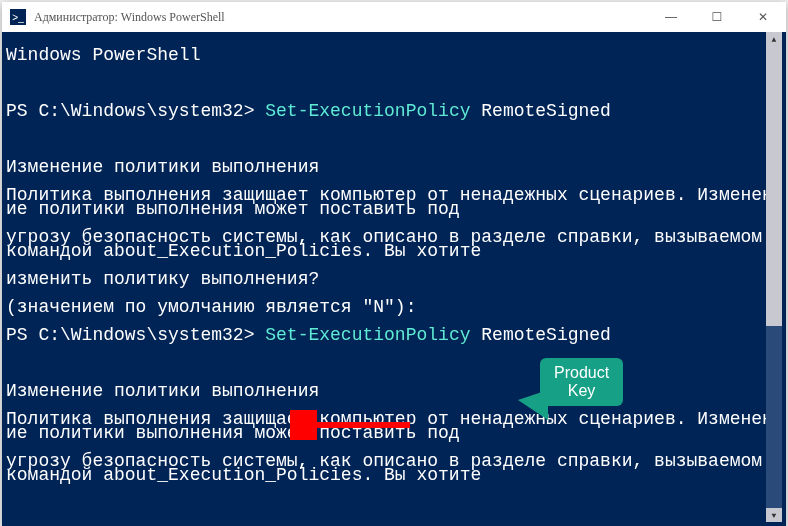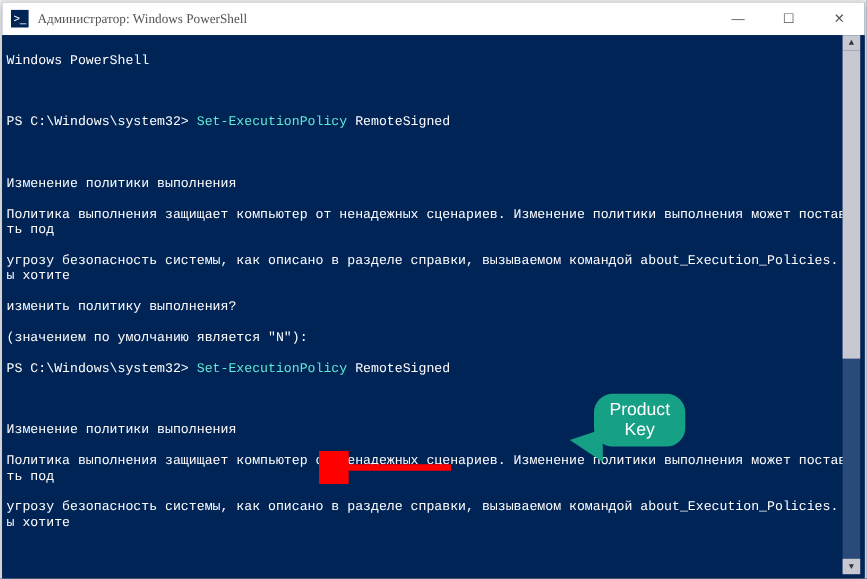--- a/index.html
+++ b/index.html
@@ -51,33 +51,33 @@
   }
   .terminal {
     flex: 1;
     background: #012456;
     color: #eeedf0;
     padding: 2px 4px;
     line-height: 14px;
     overflow: hidden;
     position: relative;
     white-space: pre;
-    font-size: 12px;
+    font-size: 18px;
   }
   .line { white-space: pre-wrap; word-break: break-all; }
   .yellow { color: #5eead4; }
   .white { color: #ffffff; }
   .callout {
     position: absolute;
     background: #16a085;
     color: #fff;
     font-family: "Segoe UI", Arial, sans-serif;
     font-size: 16px;
     text-align: center;
-    border-radius: 17px;
+    border-radius: 6px;
     padding: 6px 14px;
     line-height: 18px;
   }
   .callout-tail {
     position: absolute;
     width: 0; height: 0;
     border-right: 30px solid #16a085;
     border-top: 10px solid transparent;
     border-bottom: 20px solid transparent;
   }

